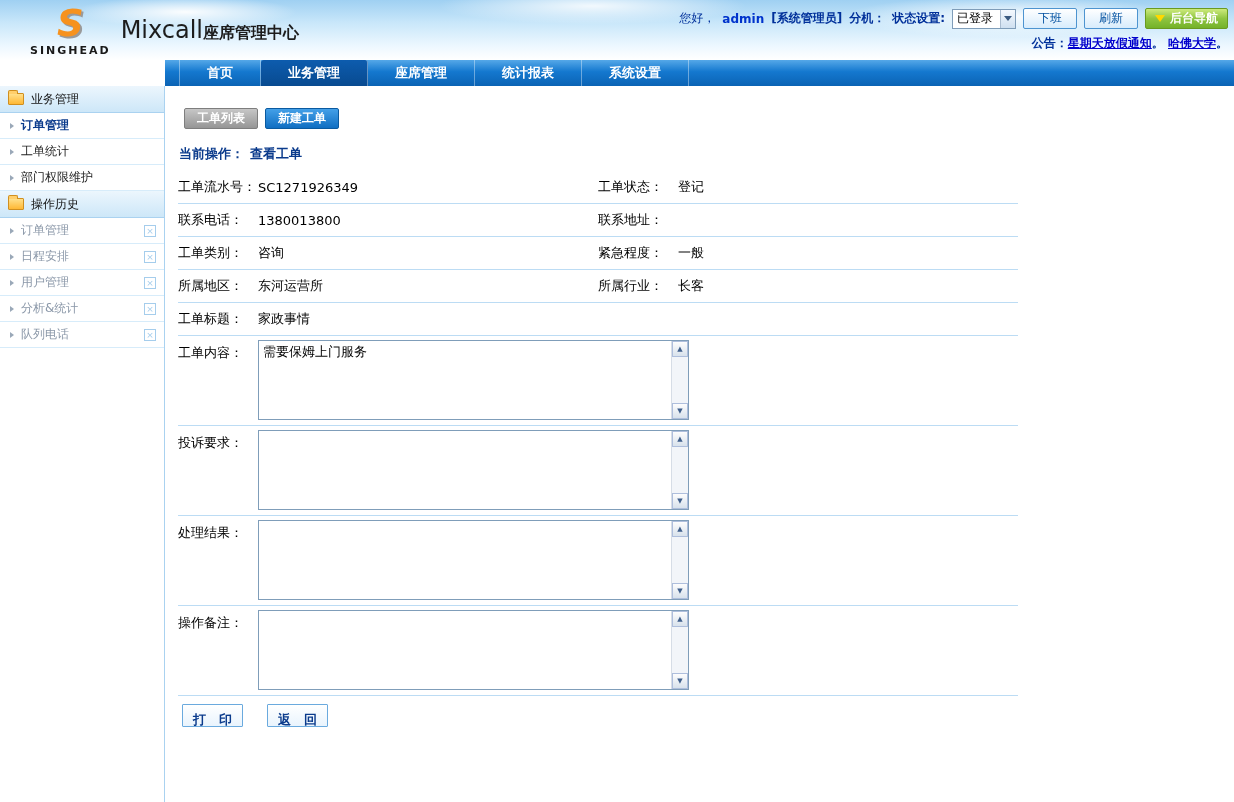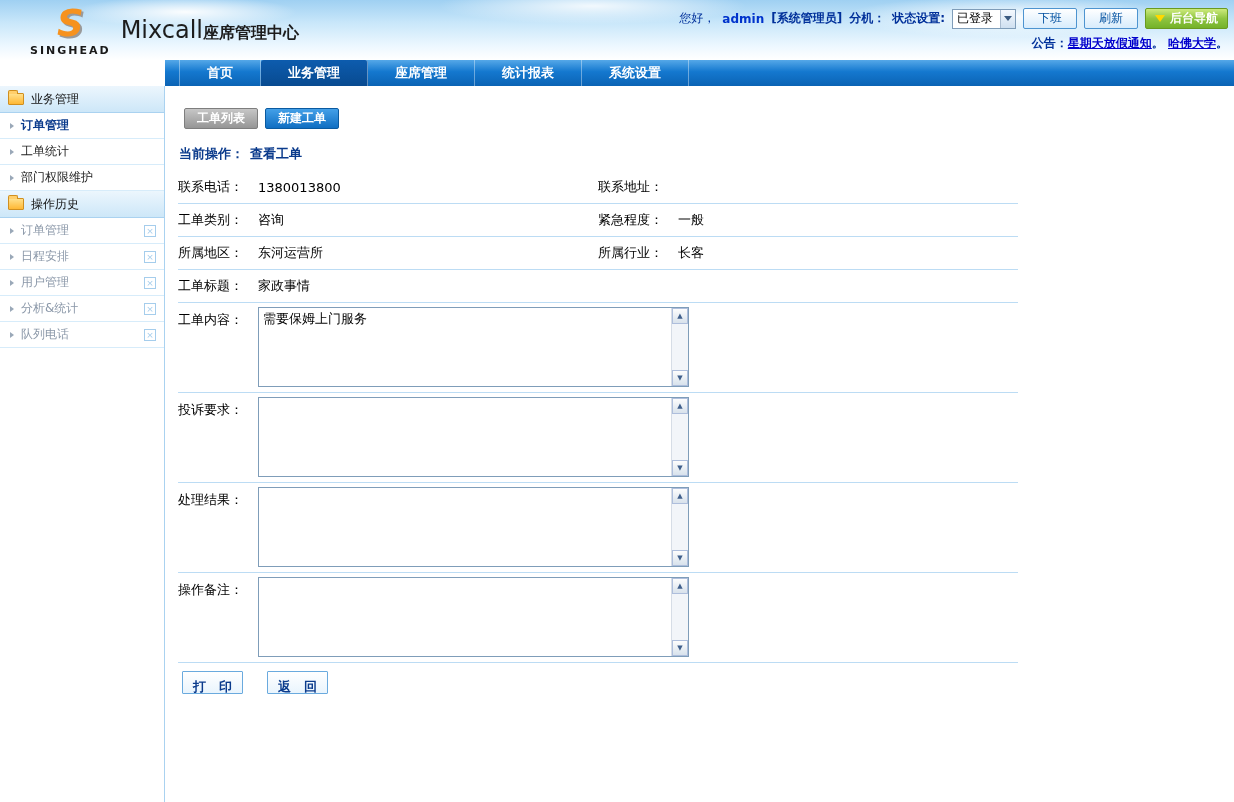--- a/index.html
+++ b/index.html
@@ -235,20 +235,26 @@
       <button class="btn-gray">工单列表</button>
       <button class="btn-blue">新建工单</button>
     </div>
 
     <div class="breadcrumb">
       <span>当前操作：</span><span class="action">查看工单</span>
     </div>
 
     <div class="form-area" id="form-area">
         <div class="form-row">
+          <span class="f-label">工单流水号：</span>
+          <span class="f-value">SC1271926349</span>
+          <span class="f-label">工单状态：</span>
+          <span class="f-value f-right">登记</span>
+        </div>
+        <div class="form-row">
           <span class="f-label">联系电话：</span>
           <span class="f-value">1380013800</span>
           <span class="f-label">联系地址：</span>
           <span class="f-value f-right"></span>
         </div>
         <div class="form-row">
           <span class="f-label">工单类别：</span>
           <span class="f-value">咨询</span>
           <span class="f-label">紧急程度：</span>
           <span class="f-value f-right">一般</span>

